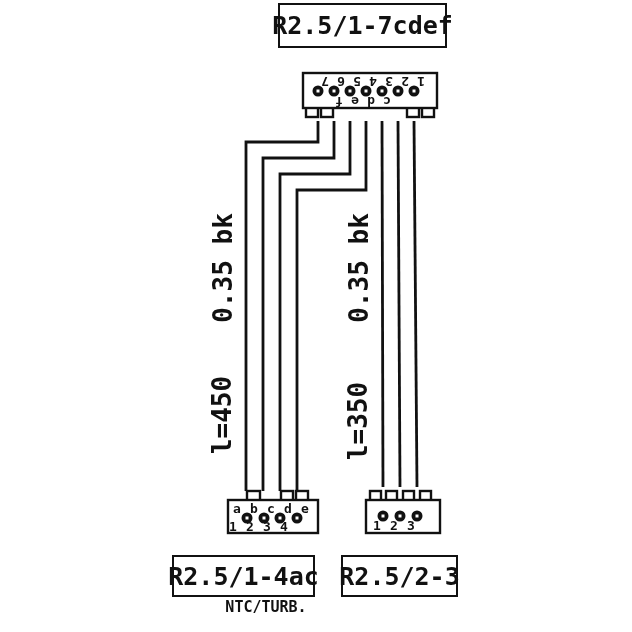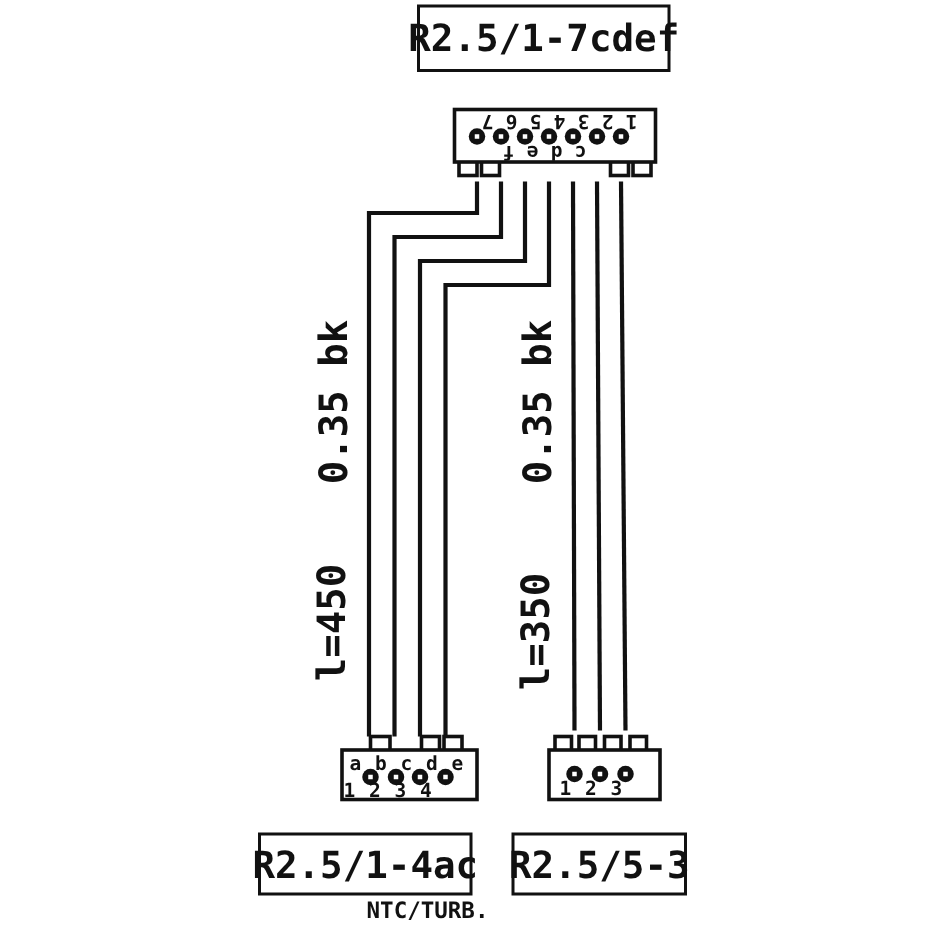--- a/index.html
+++ b/index.html
@@ -150,26 +150,26 @@
 
   <div class="label-box" style="left:278px;top:3px;width:165px;height:41px;">
     <span>R2.5/1-7cdef</span>
   </div>
 
   <div class="label-box" style="left:172px;top:555px;width:139px;height:38px;text-align:right;">
     <span>R2.5/1-4ac</span>
   </div>
 
   <div class="label-box" style="left:341px;top:555px;width:113px;height:38px;">
-    <span>R2.5/5-3</span>
+    <span>R2.5/2-3</span>
   </div>
 
   <div class="wire-label" style="left:223px;top:268px;">0.35 bk</div>
   <div class="wire-label" style="left:222px;top:415px;">l=450</div>
   <div class="wire-label" style="left:359px;top:268px;">0.35 bk</div>
   <div class="wire-label" style="left:358px;top:421px;">l=350</div>
 
-  <div class="caption center" style="left:205px;top:600px;width:160px;">
+  <div class="caption center" style="left:186px;top:600px;width:160px;">
     <div>NTC/TURB.</div>
   </div>
 
 
 </div>
 
 </body></html>

